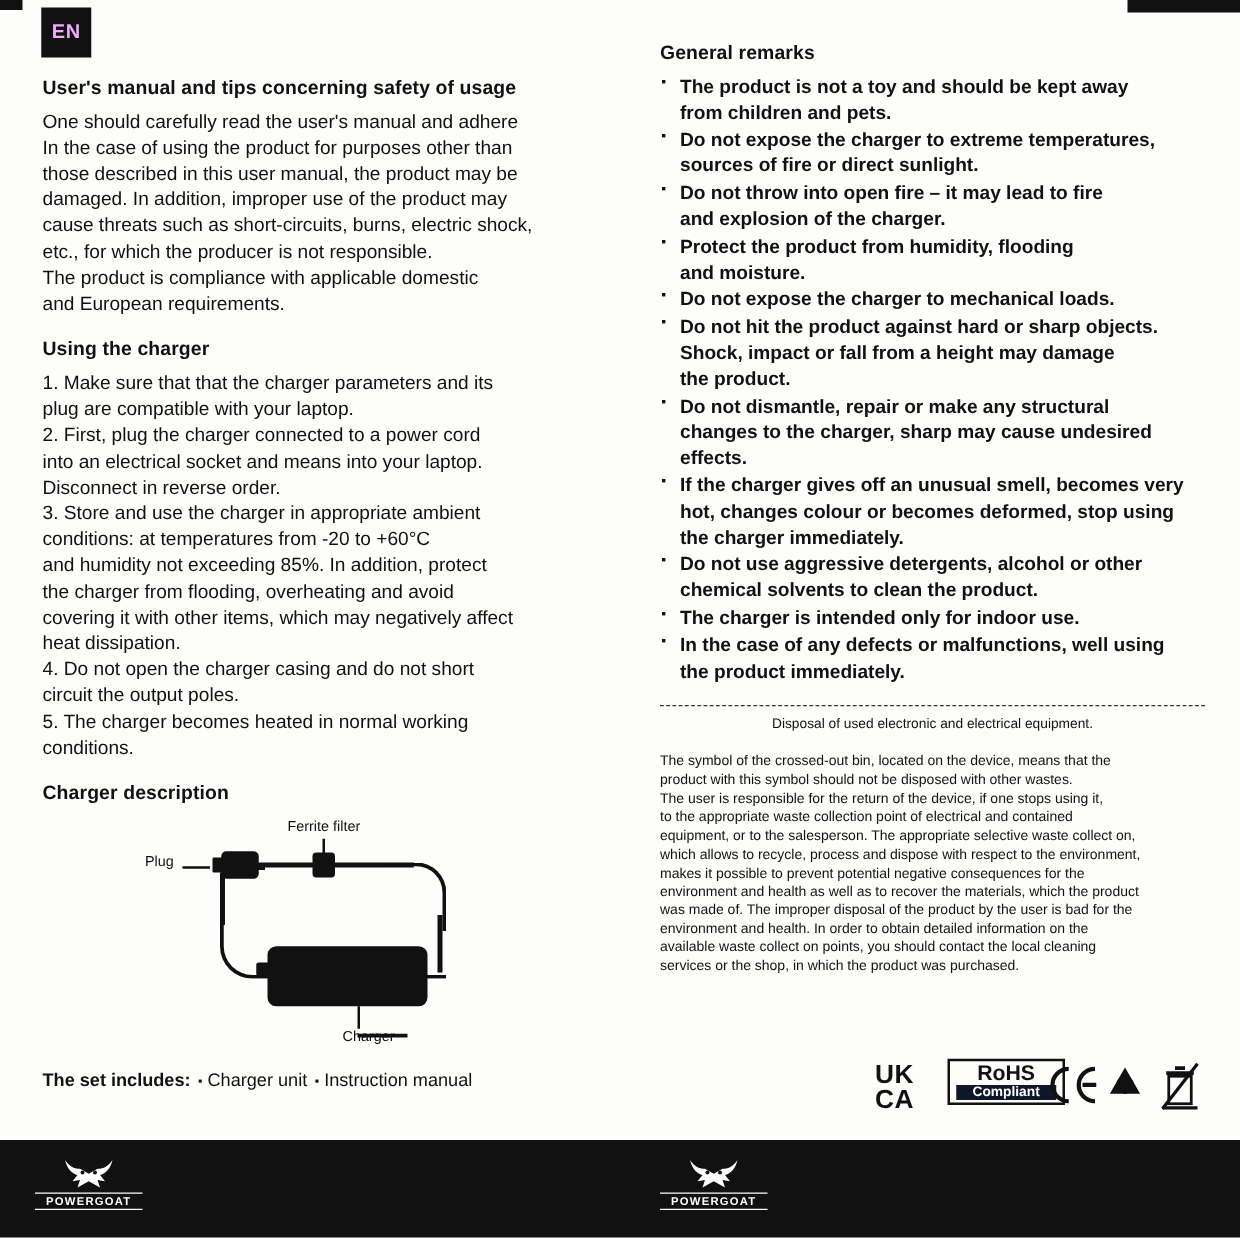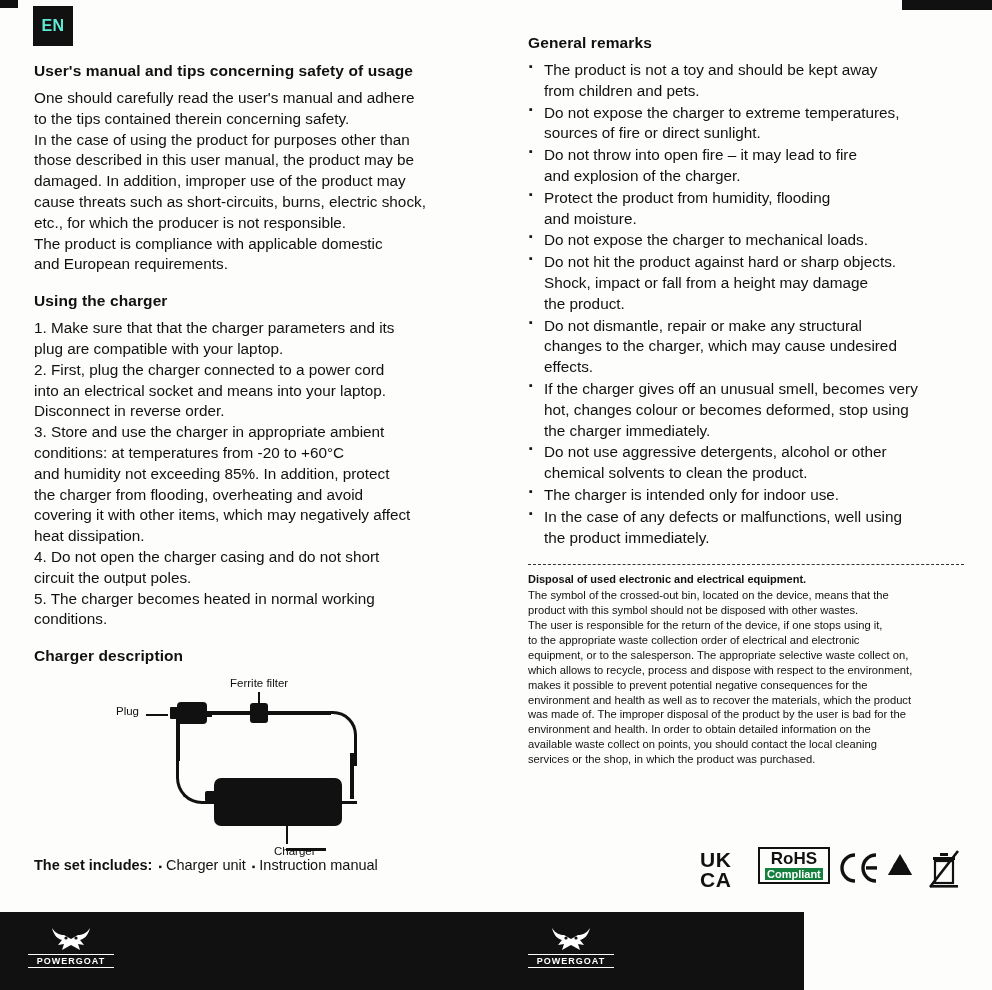--- a/index.html
+++ b/index.html
@@ -33,21 +33,21 @@
     position: absolute;
     left: 0; top: 0;
     width: 18px; height: 8px;
     background: #111;
   }
   .lang-badge {
     position: absolute;
     left: 33px; top: 6px;
     width: 40px; height: 40px;
     background: #111;
-    color: #5eead4;
+    color: #f0abfc;
     font-size: 16px;
     font-weight: bold;
     display: flex;
     align-items: center;
     justify-content: center;
     letter-spacing: 0.5px;
   }
   .col-left {
     position: absolute;
     left: 34px; top: 62px;
@@ -69,20 +69,21 @@
     line-height: 1.36;
     margin: 3px 0 4px 0;
   }
   .para .ln { display: block; }
   .gap { height: 13px; }
 
   ul.bullets {
     list-style: none;
     margin: 6px 0 0 0;
     padding: 0;
+    font-weight: bold;
   }
   ul.bullets > li {
     position: relative;
     padding-left: 16px;
     font-size: 15.3px;
     line-height: 1.36;
     margin-bottom: 1px;
   }
   ul.bullets > li:before {
     content: "\25AA";
@@ -93,22 +94,23 @@
   }
   ul.bullets .ln { display: block; }
 
   .divider {
     margin: 16px 0 8px 0;
     border-top: 1px dashed #333;
     height: 0;
   }
   .disposal-title {
     font-size: 11px;
-    font-weight: bold;
-    margin-bottom: 3px;
+    font-weight: normal;
+    margin-bottom: 17px;
+    text-align: center;
   }
   .disposal-body {
     font-size: 11.2px;
     line-height: 1.33;
   }
   .disposal-body .ln { display: block; }
 
   
   .diagram {
     position: relative;
@@ -170,39 +172,39 @@
     letter-spacing: 0.5px;
   }
   .rohs {
     position: absolute;
     left: 58px; top: 2px;
     border: 2px solid #111;
     padding: 1px 5px 2px 5px;
     text-align: center;
   }
   .rohs .r1 { font-size: 17px; font-weight: bold; line-height: 1.05;}
-  .rohs .r2 { font-size: 11px; font-weight: bold; background:#15803d; color:#fff; padding: 0 2px; }
+  .rohs .r2 { font-size: 11px; font-weight: bold; background:#0f172a; color:#fff; padding: 0 13px; }
   .ce {
     position: absolute;
     left: 140px; top: 8px;
   }
   .recycle {
     position: absolute;
     left: 182px; top: 6px;
   }
   .wee {
     position: absolute;
     left: 228px; top: 4px;
   }
 
   
   .bottombar {
     position: absolute;
     left: 0; bottom: 0;
-    width: 804px;
+    width: 992px;
     height: 78px;
     background: #111;
   }
   .logo {
     position: absolute;
     top: 14px;
     width: 86px;
     height: 52px;
     color: #fff;
     text-align: center;
@@ -232,21 +234,20 @@
   <div class="topbar-right"></div>
 
   <div class="lang-badge">EN</div>
 
   <div class="col-left">
 
     <h2 class="sec">User's manual and tips concerning safety of usage</h2>
 
     <div class="para">
       <span class="ln">One should carefully read the user's manual and adhere</span>
-      <span class="ln">to the tips contained therein concerning safety.</span>
       <span class="ln">In the case of using the product for purposes other than</span>
       <span class="ln">those described in this user manual, the product may be</span>
       <span class="ln">damaged. In addition, improper use of the product may</span>
       <span class="ln">cause threats such as short-circuits, burns, electric shock,</span>
       <span class="ln">etc., for which the producer is not responsible.</span>
       <span class="ln">The product is compliance with applicable domestic</span>
       <span class="ln">and European requirements.</span>
     </div>
 
     <div class="gap"></div>
@@ -335,21 +336,21 @@
       <li>
         <span class="ln">Do not expose the charger to mechanical loads.</span>
       </li>
       <li>
         <span class="ln">Do not hit the product against hard or sharp objects.</span>
         <span class="ln">Shock, impact or fall from a height may damage</span>
         <span class="ln">the product.</span>
       </li>
       <li>
         <span class="ln">Do not dismantle, repair or make any structural</span>
-        <span class="ln">changes to the charger, which may cause undesired</span>
+        <span class="ln">changes to the charger, sharp may cause undesired</span>
         <span class="ln">effects.</span>
       </li>
       <li>
         <span class="ln">If the charger gives off an unusual smell, becomes very</span>
         <span class="ln">hot, changes colour or becomes deformed, stop using</span>
         <span class="ln">the charger immediately.</span>
       </li>
       <li>
         <span class="ln">Do not use aggressive detergents, alcohol or other</span>
         <span class="ln">chemical solvents to clean the product.</span>
@@ -363,21 +364,21 @@
       </li>
     </ul>
 
     <div class="divider"></div>
 
     <div class="disposal-title">Disposal of used electronic and electrical equipment.</div>
     <div class="disposal-body">
       <span class="ln">The symbol of the crossed-out bin, located on the device, means that the</span>
       <span class="ln">product with this symbol should not be disposed with other wastes.</span>
       <span class="ln">The user is responsible for the return of the device, if one stops using it,</span>
-      <span class="ln">to the appropriate waste collection order of electrical and electronic</span>
+      <span class="ln">to the appropriate waste collection point of electrical and contained</span>
       <span class="ln">equipment, or to the salesperson. The appropriate selective waste collect on,</span>
       <span class="ln">which allows to recycle, process and dispose with respect to the environment,</span>
       <span class="ln">makes it possible to prevent potential negative consequences for the</span>
       <span class="ln">environment and health as well as to recover the materials, which the product</span>
       <span class="ln">was made of. The improper disposal of the product by the user is bad for the</span>
       <span class="ln">environment and health. In order to obtain detailed information on the</span>
       <span class="ln">available waste collect on points, you should contact the local cleaning</span>
       <span class="ln">services or the shop, in which the product was purchased.</span>
     </div>
   </div>

